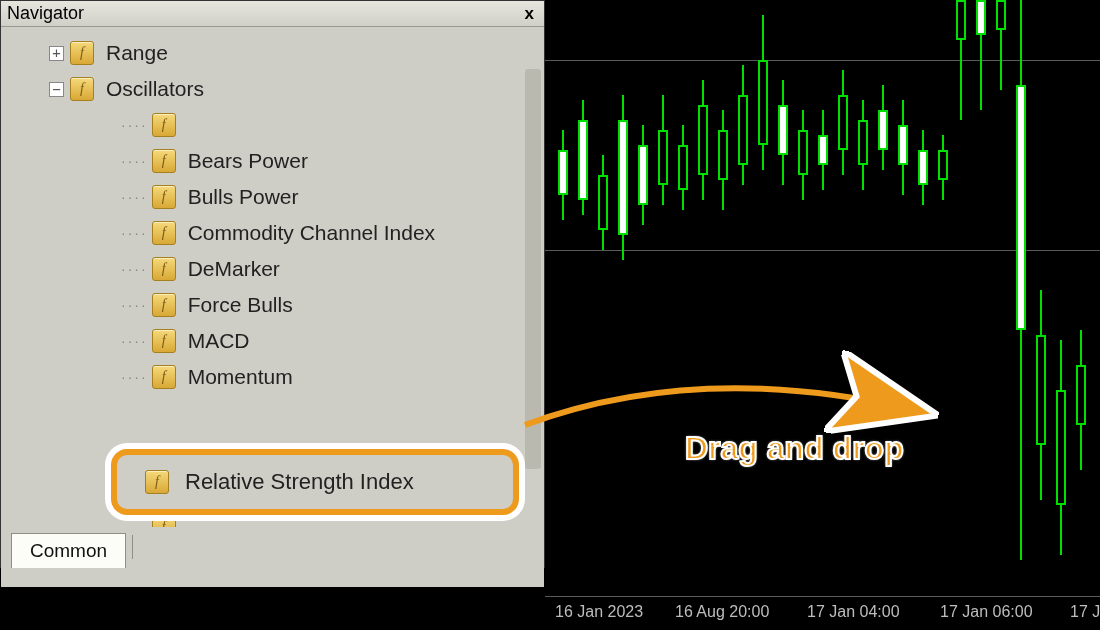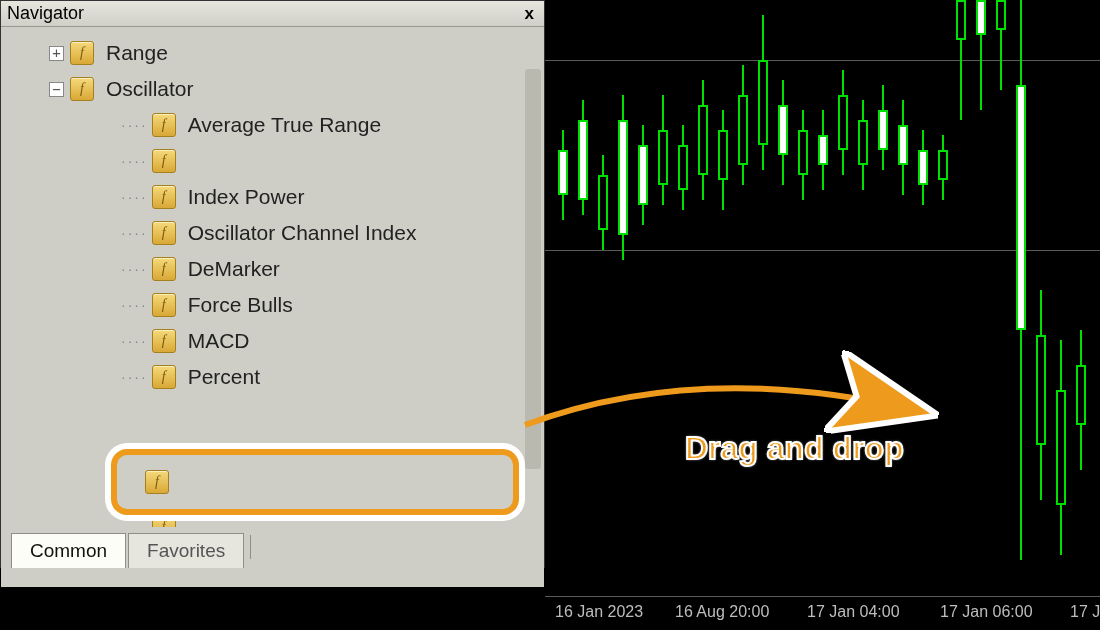--- a/index.html
+++ b/index.html
@@ -66,84 +66,84 @@
 
       <div class="row indent1">
         <span class="expander">+</span>
         <span class="fx-icon">f</span>
         <span>Range</span>
       </div>
 
       <div class="row indent1">
         <span class="expander">−</span>
         <span class="fx-icon">f</span>
-        <span>Oscillator</span>
-      </div>
-
-      <div class="row indent2">
-          <span class="dots">····</span>
-          <span class="fx-icon">f</span>
-          <span>Average True Range</span>
-        </div>
-      <div class="row indent2">
-          <span class="dots">····</span>
-          <span class="fx-icon">f</span>
-        </div>
-      <div class="row indent2">
-          <span class="dots">····</span>
-          <span class="fx-icon">f</span>
-          <span>Index Power</span>
-        </div>
-      <div class="row indent2">
-          <span class="dots">····</span>
-          <span class="fx-icon">f</span>
-          <span>Oscillator Channel Index</span>
+        <span>Oscillators</span>
+      </div>
+
+      <div class="row indent2">
+          <span class="dots">····</span>
+          <span class="fx-icon">f</span>
+        </div>
+      <div class="row indent2">
+          <span class="dots">····</span>
+          <span class="fx-icon">f</span>
+          <span>Bears Power</span>
+        </div>
+      <div class="row indent2">
+          <span class="dots">····</span>
+          <span class="fx-icon">f</span>
+          <span>Bulls Power</span>
+        </div>
+      <div class="row indent2">
+          <span class="dots">····</span>
+          <span class="fx-icon">f</span>
+          <span>Commodity Channel Index</span>
         </div>
       <div class="row indent2">
           <span class="dots">····</span>
           <span class="fx-icon">f</span>
           <span>DeMarker</span>
         </div>
       <div class="row indent2">
           <span class="dots">····</span>
           <span class="fx-icon">f</span>
           <span>Force Bulls</span>
         </div>
       <div class="row indent2">
           <span class="dots">····</span>
           <span class="fx-icon">f</span>
           <span>MACD</span>
         </div>
       <div class="row indent2">
           <span class="dots">····</span>
           <span class="fx-icon">f</span>
-          <span>Percent</span>
+          <span>Momentum</span>
         </div>
 
       <div class="highlight-box" style="left:110px; top:414px; width:408px; height:66px;">
         <span class="fx-icon">f</span>
+        <span class="lbl">Relative Strength Index</span>
       </div>
 
       <div class="row" style="height:78px"></div>
 
       <div class="row indent2">
           <span class="dots">····</span>
           <span class="fx-icon">f</span>
           <span>Stochastic Oscillator</span>
         </div>
       <div class="row indent2">
           <span class="dots">····</span>
           <span class="fx-icon">f</span>
         </div>
     </div>
   </div>
 
   <div class="tabs">
     <div class="tab active">Common</div>
-    <div class="tab">Favorites</div>
     <div class="tab-sep"></div>
   </div>
 </div>
 
 <div class="chart">
   <div id="candles">
       <div class="gridline" style="top: 60px;"></div>
       <div class="gridline" style="top: 250px;"></div>
       <div class="candle" style="left: 12px; top: 0px; height: 600px;">
         <div class="wick" style="top: 130px; height: 90px;"></div>

